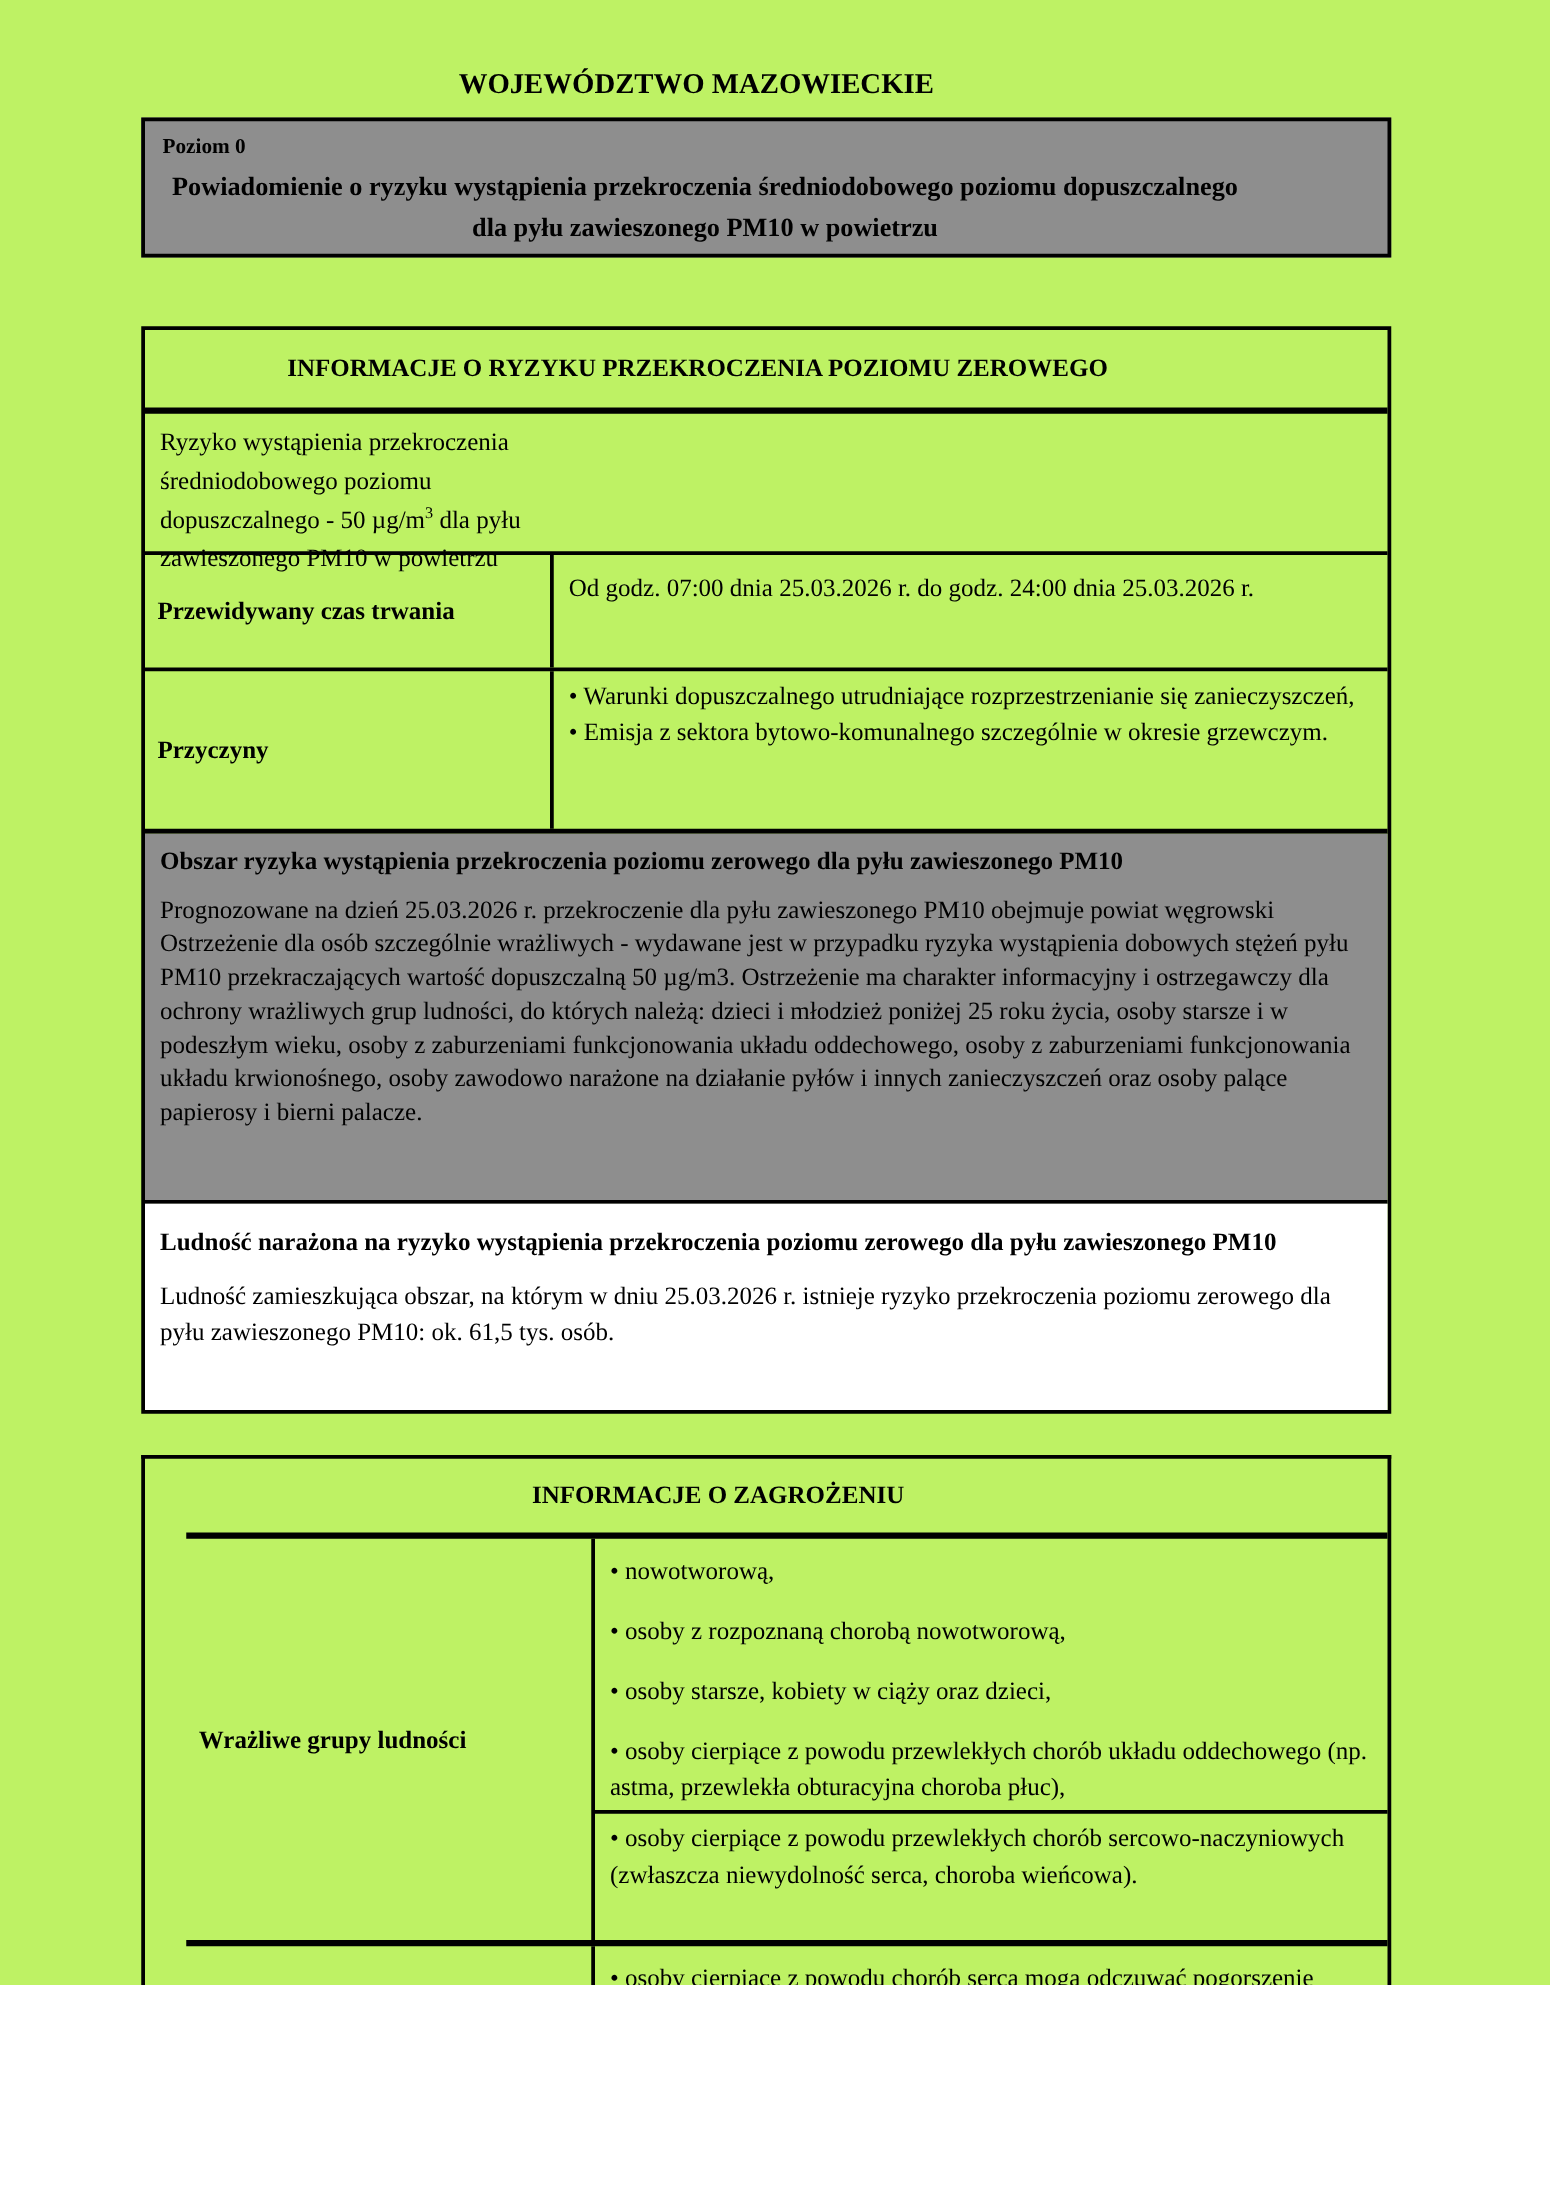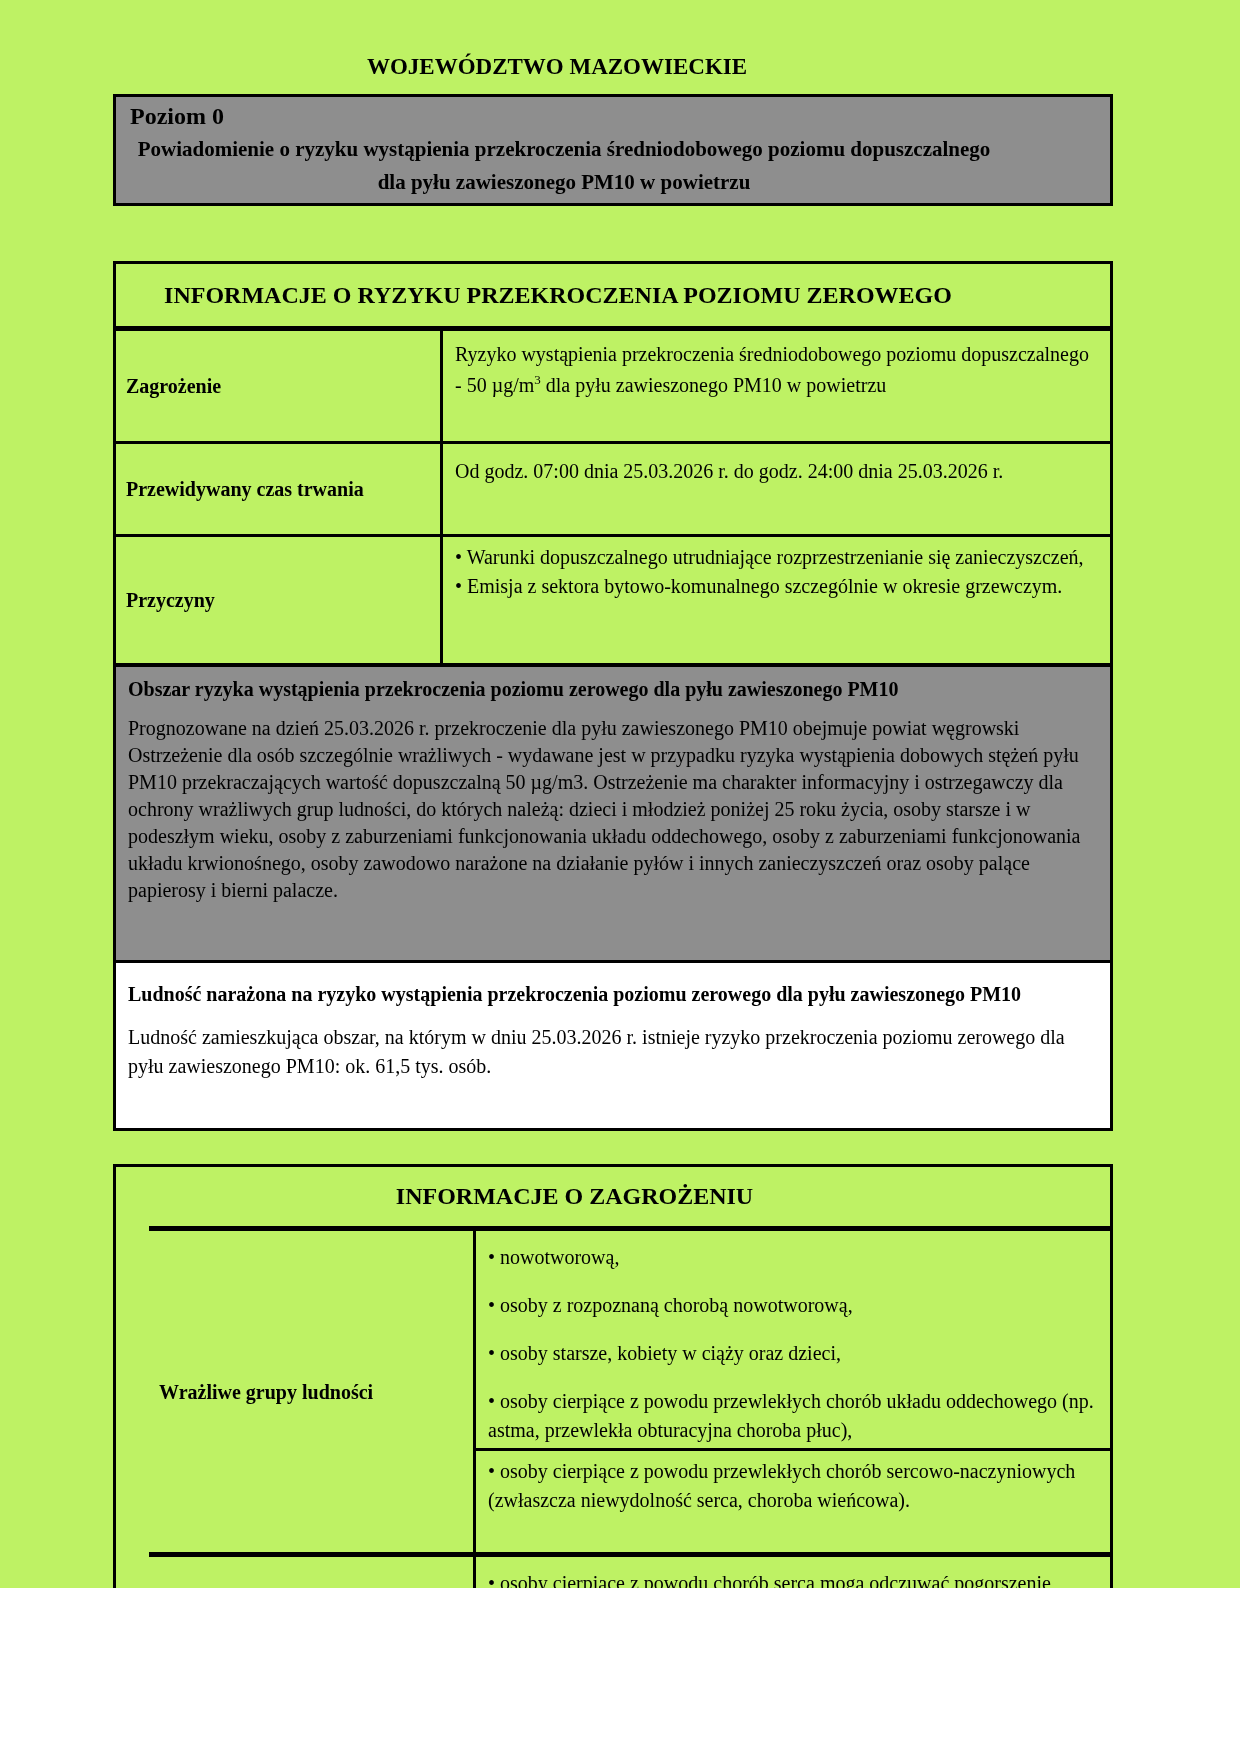--- a/index.html
+++ b/index.html
@@ -10,29 +10,29 @@
   }
   .content{position:absolute;left:113px;top:0;width:1000px;}
   .doc-title{
     padding-top:52px;padding-right:112px;
     text-align:center;font-weight:bold;font-size:23px;line-height:30px;
   }
   .banner{
     margin-top:12px;border:3px solid #000;background:#8e8e8e;
     padding:3px 14px 4px 14px;box-sizing:border-box;height:112px;
   }
-  .banner-level{font-weight:bold;font-size:24px;line-height:33px;text-align:left;}
+  .banner-level{font-weight:bold;font-size:17px;line-height:33px;text-align:left;}
   .banner-text{font-weight:bold;font-size:21px;line-height:33px;text-align:center;padding-right:98px;}
 
   .tbl{border:3px solid #000;box-sizing:border-box;}
   .tbl1{margin-top:55px;}
   .tbl2{margin-top:33px;border-bottom:none;padding-left:33px;}
   .tbl-header{
     display:flex;align-items:center;justify-content:center;
-    font-weight:bold;font-size:24px;text-align:center;
+    font-weight:bold;font-size:20px;text-align:center;
     border-bottom:5px solid #000;box-sizing:border-box;padding-right:110px;
   }
   .tbl1 .tbl-header{height:67px;}
   .tbl2 .tbl-header{height:64px;}
 
   .row{display:grid;grid-template-columns:327px 1fr;box-sizing:border-box;}
   .cell-label{
     border-right:3px solid #000;box-sizing:border-box;
     display:flex;align-items:center;
     font-weight:bold;font-size:20px;line-height:38px;
@@ -77,21 +77,20 @@
 
     <div class="banner">
       <div class="banner-level">Poziom 0</div>
       <div class="banner-text">Powiadomienie o ryzyku wystąpienia przekroczenia średniodobowego poziomu dopuszczalnego dla pyłu zawieszonego PM10 w powietrzu</div>
     </div>
 
     <div class="tbl tbl1">
       <div class="tbl-header">INFORMACJE O RYZYKU PRZEKROCZENIA POZIOMU ZEROWEGO</div>
 
       <div class="row r-zagrozenie">
-        <div class="cell-label">Zagrożenie</div>
         <div class="cell-value"><span>Ryzyko wystąpienia przekroczenia średniodobowego poziomu dopuszczalnego - 50 µg/m</span><sup>3</sup><span> dla pyłu zawieszonego PM10 w powietrzu</span></div>
       </div>
 
       <div class="row r-czas">
         <div class="cell-label">Przewidywany czas trwania</div>
         <div class="cell-value">Od godz. 07:00 dnia 25.03.2026 r. do godz. 24:00 dnia 25.03.2026 r.</div>
       </div>
 
       <div class="row r-przyczyny">
         <div class="cell-label">Przyczyny</div>

